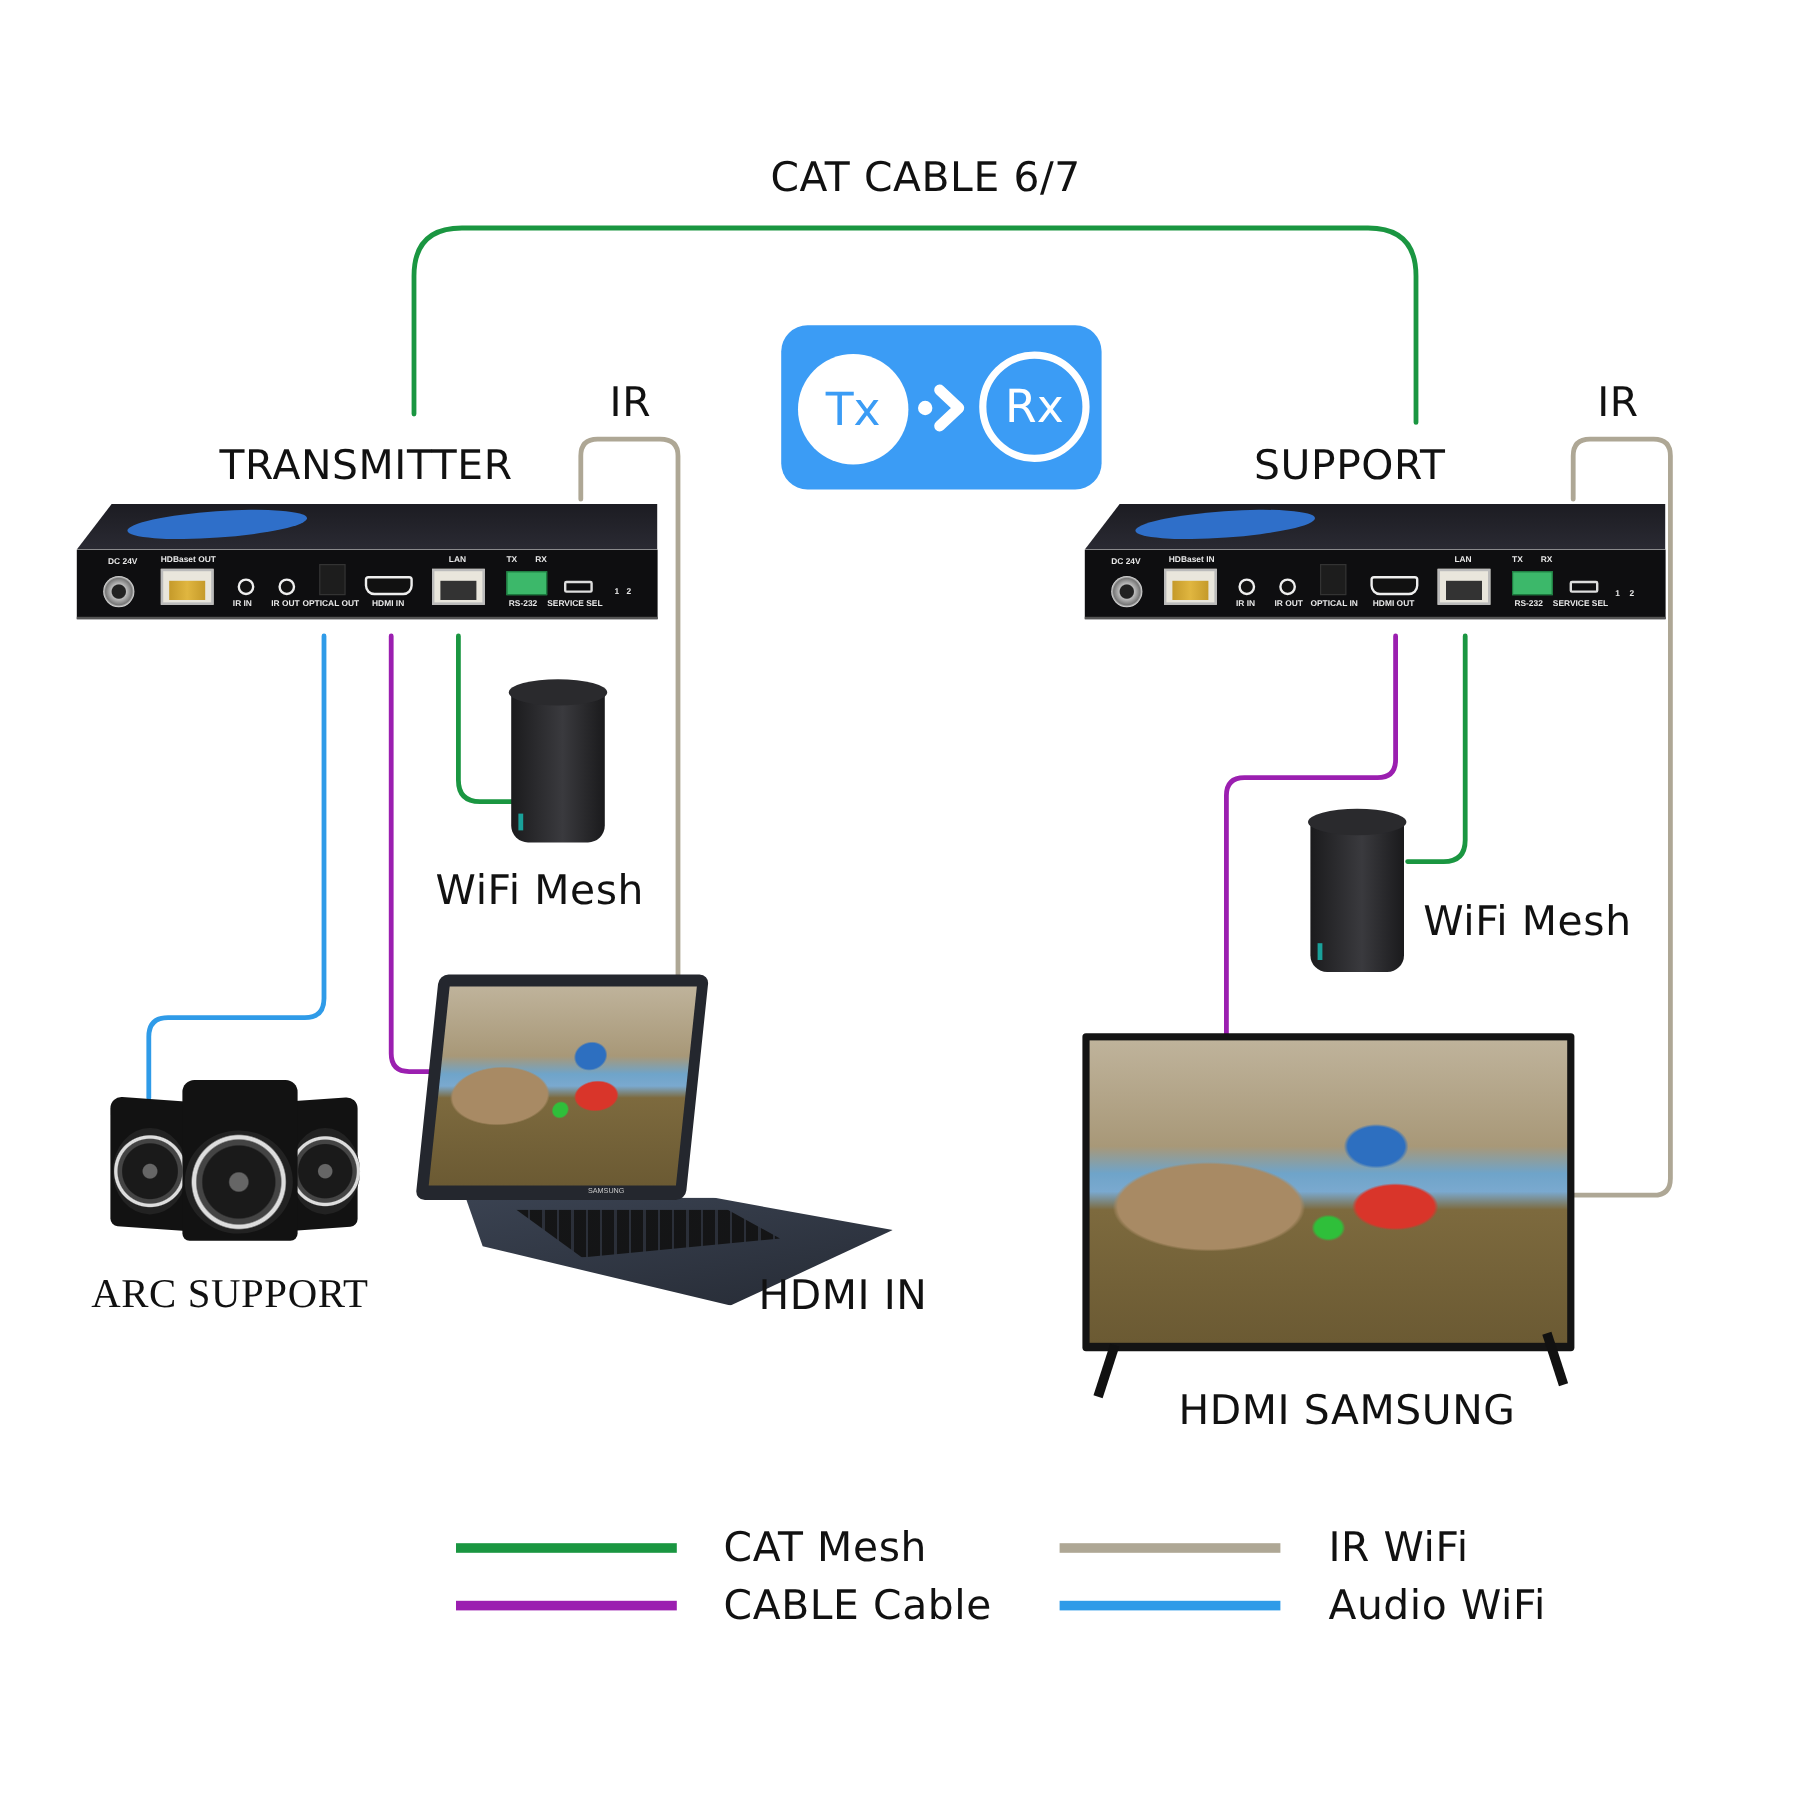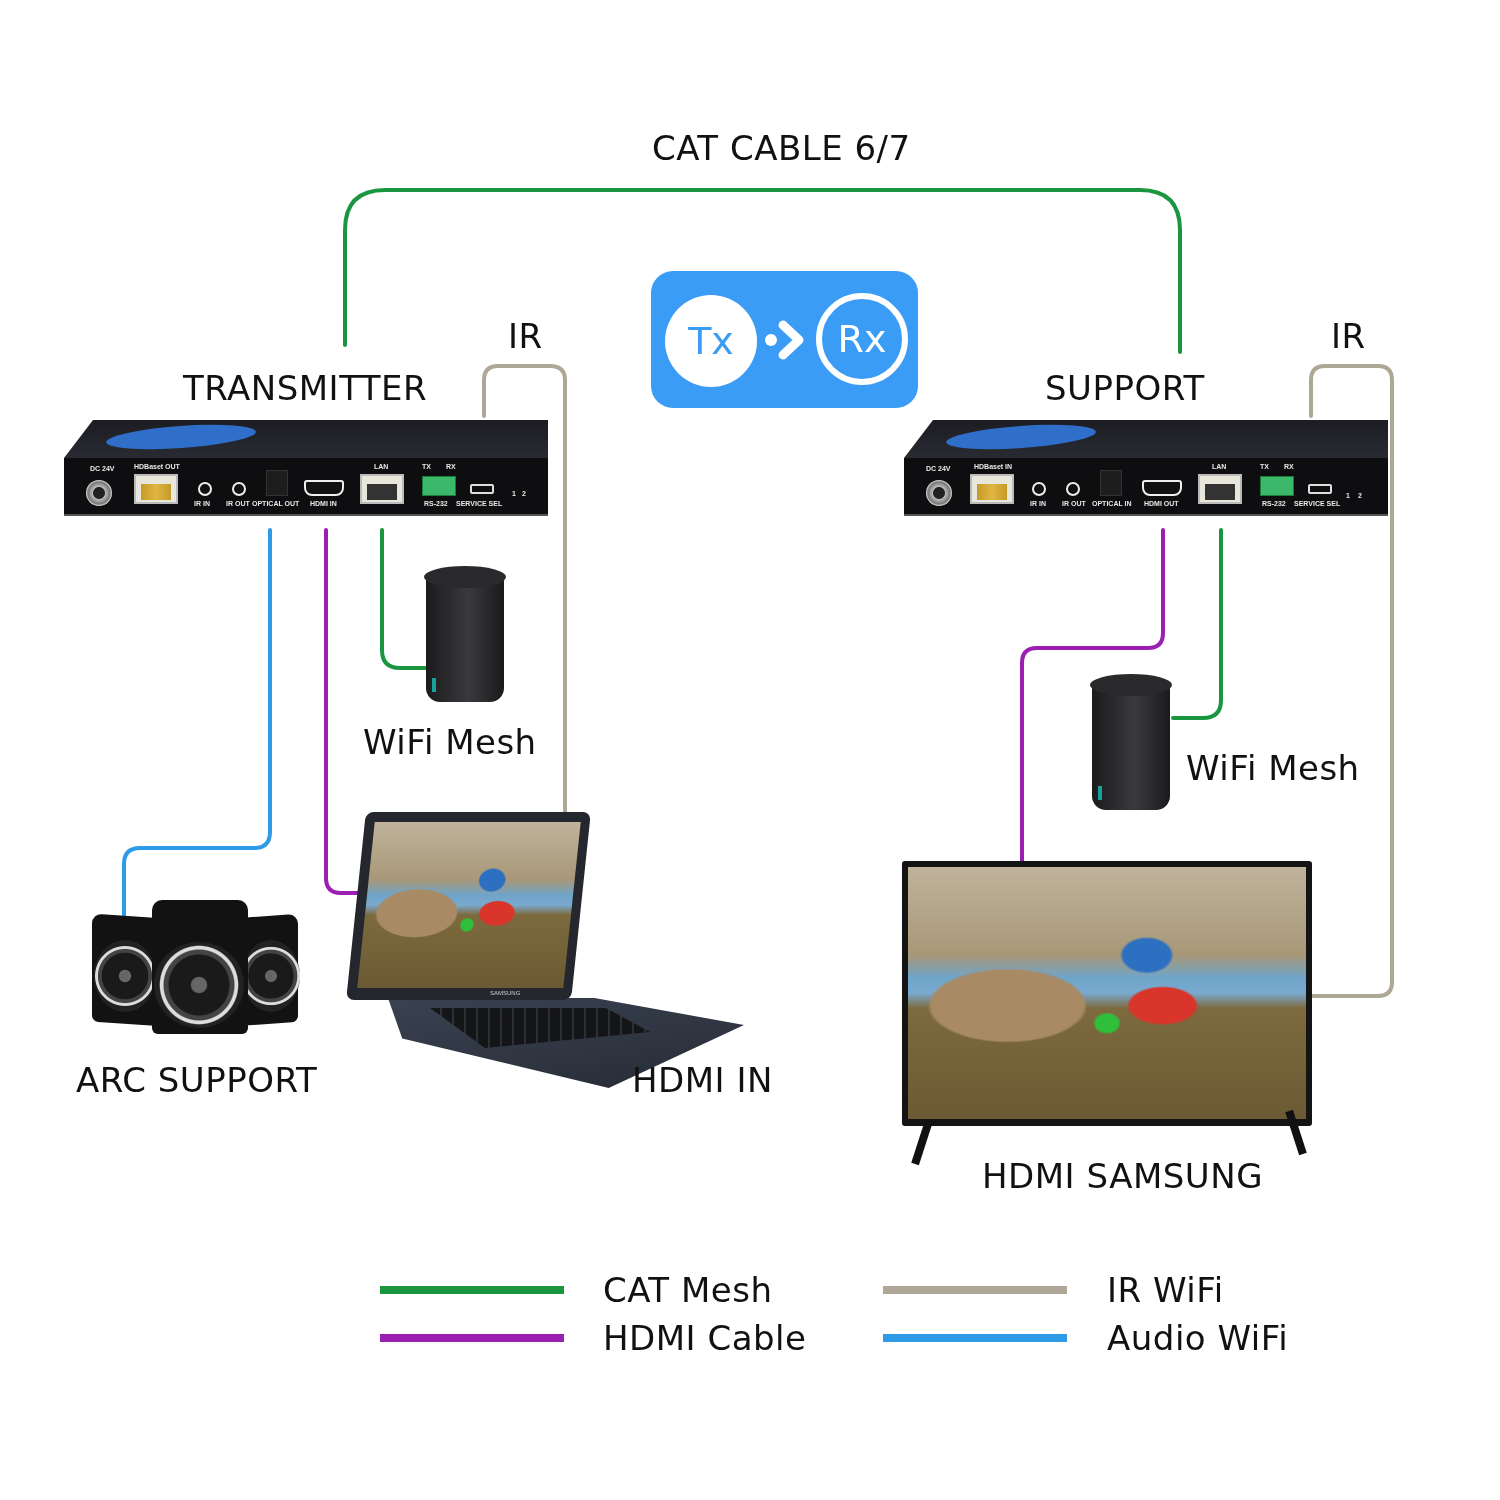--- a/index.html
+++ b/index.html
@@ -81,21 +81,21 @@
 
   <path d="M1311 416 V380 Q1311 366 1325 366 H1378 Q1392 366 1392 380 V982 Q1392 996 1378 996 H1312" stroke="#aea795" stroke-width="4"></path>
 
   <path d="M326 530 V878 Q326 893 341 893 H365" stroke="#9b1fb0" stroke-width="4"></path>
 
   <path d="M1163 530 V633 Q1163 648 1148 648 H1037 Q1022 648 1022 663 V862" stroke="#9b1fb0" stroke-width="4"></path>
 
   <path d="M270 530 V832 Q270 848 254 848 H140 Q124 848 124 864 V915" stroke="#2f9be8" stroke-width="4"></path>
 </svg>
 
-<div class="label big" style="left:642px; top:128px;margin-left:10px;">CAT CABLE 6/7</div>
+<div class="label big" style="left:642px; top:128px;">CAT CABLE 6/7</div>
 
 <div class="badge">
   <div class="tx">Tx</div>
   <svg class="arrow" viewBox="0 0 48 42">
     <circle cx="8" cy="21" r="6" fill="#fff"></circle>
     <path d="M20 6 L36 21 L20 36" stroke="#fff" stroke-width="9" fill="none" stroke-linecap="round" stroke-linejoin="round"></path>
   </svg>
   <div class="rx">Rx</div>
 </div>
 
@@ -167,21 +167,21 @@
 <div class="label big" style="left:1186px; top:748px;">WiFi Mesh</div>
 
 <div>
   <div class="spk" style="left:92px; top:916px; width:72px; height:108px; transform:skewY(4deg);"></div>
   <div class="cone" style="left:94px; top:940px; width:62px; height:72px;"></div>
   <div class="spk" style="left:236px; top:916px; width:62px; height:108px; transform:skewY(-4deg);"></div>
   <div class="cone" style="left:242px; top:940px; width:58px; height:72px;"></div>
   <div class="spk" style="left:152px; top:900px; width:96px; height:134px;"></div>
   <div class="cone" style="left:154px; top:942px; width:90px; height:86px;"></div>
 </div>
-<div class="label big" style="left:76px; top:1060px;">ARC SUPPORT</div>
+<div class="label big" style="left:76px; top:1060px;font-family:Liberation Serif, serif;">ARC SUPPORT</div>
 
 <div>
   <div class="laptop-base"></div>
   <div class="laptop-keys"></div>
   <div class="laptop-lid"></div>
   <div class="scene" style="left:366px; top:822px; width:206px; height:166px; transform:skewX(-6deg);"></div>
   <div class="abs" style="left:490px; top:990px; font-size:6px; color:#ccc; font-family:'Liberation Sans',sans-serif;">SAMSUNG</div>
 </div>
 <div class="label big" style="left:632px; top:1060px;">HDMI IN</div>
 
@@ -190,18 +190,18 @@
   <div class="scene" style="left:908px; top:867px; width:398px; height:252px;"></div>
   <div class="tv-leg" style="left:918px; top:1120px; transform:rotate(18deg);"></div>
   <div class="tv-leg" style="left:1292px; top:1110px; transform:rotate(-18deg);"></div>
 </div>
 <div class="label big" style="left:982px; top:1156px;">HDMI SAMSUNG</div>
 
 <div>
   <div class="legend-line" style="left:380px; top:1286px; background:#1a9641;"></div>
   <div class="label legend-txt" style="left:603px; top:1270px;">CAT Mesh</div>
   <div class="legend-line" style="left:380px; top:1334px; background:#9b1fb0;"></div>
-  <div class="label legend-txt" style="left:603px; top:1318px;">HDMI Cable</div>
+  <div class="label legend-txt" style="left:603px; top:1318px;">CABLE Cable</div>
   <div class="legend-line" style="left:883px; top:1286px; background:#aea795;"></div>
   <div class="label legend-txt" style="left:1107px; top:1270px;">IR WiFi</div>
   <div class="legend-line" style="left:883px; top:1334px; background:#2f9be8;"></div>
   <div class="label legend-txt" style="left:1107px; top:1318px;">Audio WiFi</div>
 </div>
 
 </body></html>

